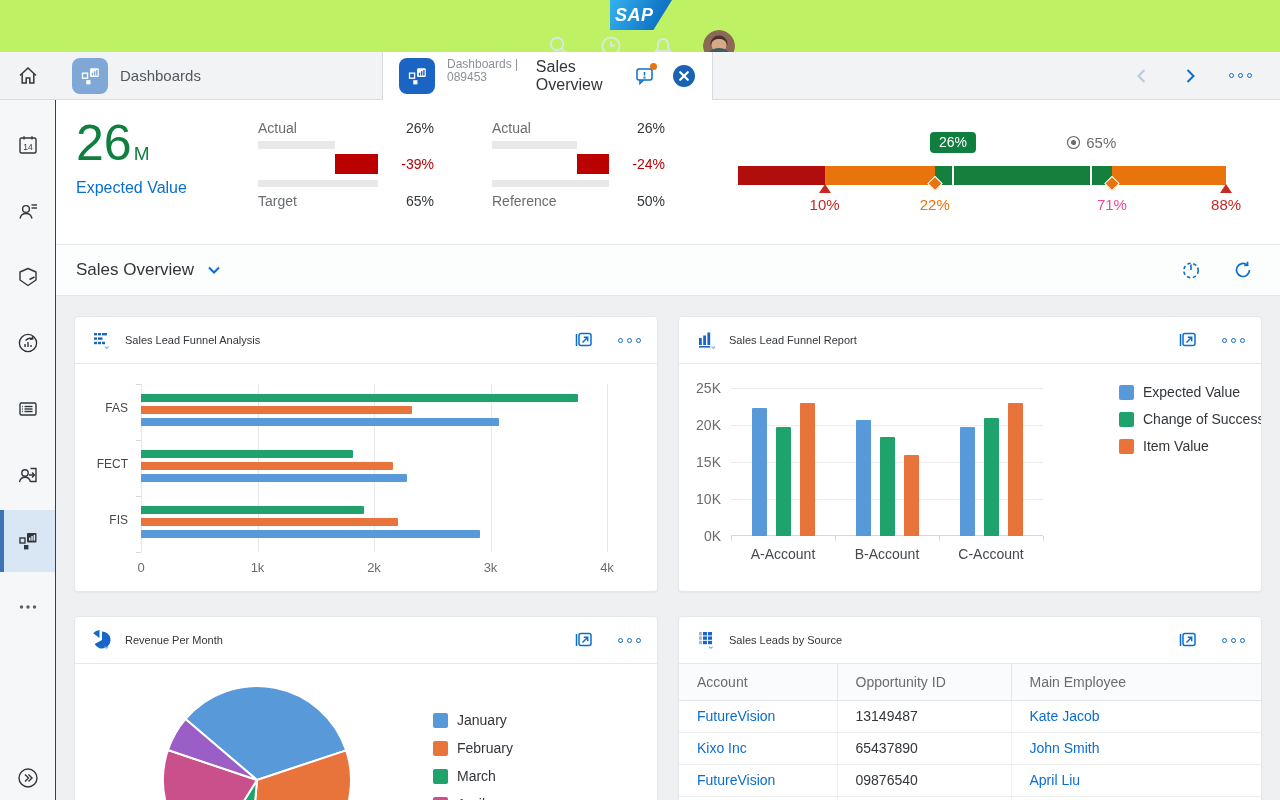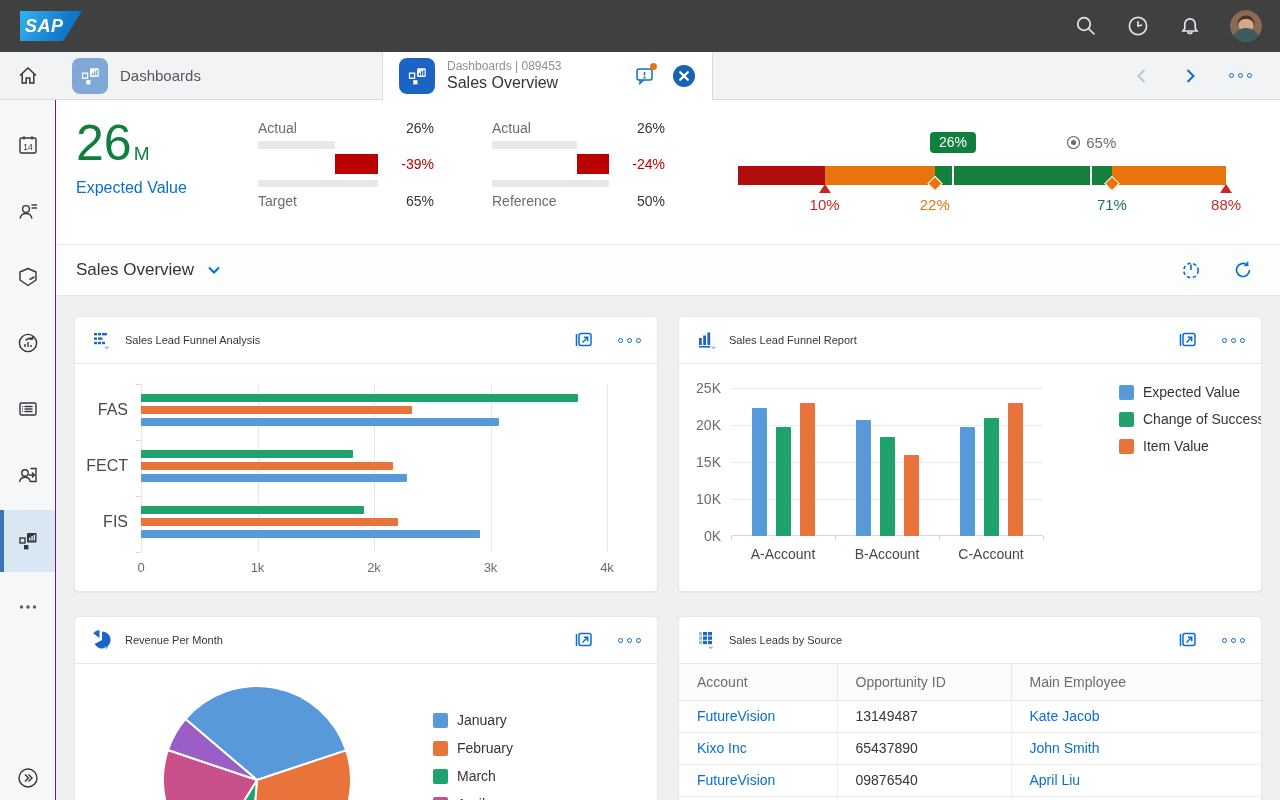--- a/index.html
+++ b/index.html
@@ -1,38 +1,38 @@
 <!DOCTYPE html>
 <html><head>
 <meta charset="utf-8">
 <style>
   * { margin:0; padding:0; box-sizing:border-box; }
   html,body { width:1280px; height:800px; overflow:hidden; }
   body { font-family:"Liberation Sans", sans-serif; background:#eef0f2; }
   .stage { position:relative; width:1280px; height:800px; overflow:hidden; background:#eef0f2; }
 
   
-  .shellbar { position:absolute; left:0; top:0; width:1280px; height:52px; background:#404040; display:flex; align-items:center; justify-content:space-between; padding:0 18px 0 20px; }
+  .shellbar { position:absolute; left:0; top:0; width:1280px; height:52px; background:#bef264; display:flex; align-items:center; justify-content:space-between; padding:0 18px 0 20px;flex-direction:column; }
   .sap-logo { position:relative; width:62px; height:30px; background:linear-gradient(115deg,#35b2ef 0%,#1278c8 70%,#0e66b4 100%); clip-path:polygon(0 0,100% 0,70% 100%,0 100%); display:flex; align-items:center; }
   .sap-logo span { color:#fff; font-weight:bold; font-style:italic; font-size:18px; letter-spacing:.5px; padding-left:5px; line-height:30px; }
   .shell-actions { display:flex; align-items:center; gap:28px; }
   .shell-ic { width:24px; height:24px; color:#dce5ee; display:block; }
   .avatar { width:32px; height:32px; border-radius:50%; overflow:hidden; display:block; }
 
   
   .tabstrip { position:absolute; left:0; top:52px; width:1280px; height:48px; background:#f2f3f5; border-bottom:1px solid #d9dadd; display:flex; align-items:stretch; }
   .home-btn { width:56px; display:flex; align-items:center; justify-content:center; color:#32363a; }
   .tab { display:flex; align-items:center; gap:12px; padding:0 16px; }
   .tab-dashboards { width:326px; }
   .tab-active { width:331px; background:#fff; border-left:1px solid #d9dadd; border-right:1px solid #d9dadd; position:relative; margin-bottom:-1px; z-index:2; justify-content:flex-start; }
   .tile-ic { width:36px; height:36px; border-radius:8px; display:flex; align-items:center; justify-content:center; flex:0 0 auto; }
   .tile-light { background:#7fa8d6; }
   .tile-dark  { background:#1b64c4; }
   .tab-label { font-size:15px; color:#51575c; }
-  .tab-2line { display:flex; flex-direction:column; line-height:1.15; flex:1 1 auto; }
+  .tab-2line { display:flex; flex-direction:row; line-height:1.15; flex:1 1 auto; }
   .tab-ctx { font-size:12px; color:#8b9196; }
   .tab-title { font-size:16px; color:#32363a; }
   .tab-acts { display:flex; align-items:center; gap:16px; margin-left:auto; }
   .strip-right { margin-left:auto; display:flex; align-items:center; gap:30px; padding-right:28px; }
 
   
   .sidebar { position:absolute; left:0; top:100px; width:56px; height:700px; background:#f6f7f8; border-right:1px solid #701a75; padding-top:14px; display:flex; flex-direction:column; align-items:stretch; }
   .side-item { height:62px; margin-bottom:4px; display:flex; align-items:center; justify-content:center; color:#32363a; position:relative; }
   .side-item.sel { background:#d9e6f3; }
   .side-item.sel::before { content:""; position:absolute; left:0; top:0; bottom:0; width:4px; background:#3a74b5; }
@@ -80,21 +80,21 @@
   .card-title { font-size:11px; color:#32363a; margin-left:12px; }
   .card-acts { margin-left:auto; display:flex; align-items:center; gap:24px; color:#0a6ed1; }
   .dots3 { display:flex; gap:4px; }
   .dots3 i { width:5px; height:5px; border:1.5px solid #0a6ed1; border-radius:50%; display:block; }
   .chart-area { position:relative; width:100%; height:228px; }
 
   
   .hb-plot { position:absolute; left:66px; top:20px; width:466px; height:168px; }
   .hb-grid { position:absolute; top:0; bottom:0; width:1px; background:#e6e7e9; }
   .hb-bar { position:absolute; height:8px; border-radius:0 1px 1px 0; }
-  .hb-cat { position:absolute; right:100%; padding-right:13px; width:60px; text-align:right; font-size:16px; color:#45494d; }
+  .hb-cat { position:absolute; right:100%; padding-right:13px; width:60px; text-align:right; font-size:12px; color:#45494d; }
   .hb-x { position:absolute; top:176px; transform:translateX(-50%); font-size:13px; color:#6a6d70; }
   .hb-ytick { position:absolute; left:-5px; width:5px; height:1px; background:#d8d9db; }
 
   
   .vb-plot { position:absolute; left:52px; top:24px; width:312px; height:148px; }
   .vb-grid { position:absolute; left:0; right:0; height:1px; background:#ececee; }
   .vb-base { position:absolute; left:0; right:0; bottom:0; height:1px; background:#d7d8da; }
   .vb-ylab { position:absolute; right:100%; padding-right:10px; transform:translateY(-50%); font-size:14px; color:#6a6d70; }
   .vb-bar { position:absolute; bottom:0; width:15px; border-radius:1px 1px 0 0; }
   .vb-cat { position:absolute; top:158px; transform:translateX(-50%); font-size:14px; color:#45494d; white-space:nowrap; }
@@ -351,21 +351,21 @@
             <circle cx="7.5" cy="7.5" r="6"></circle>
             <circle cx="7.5" cy="7.5" r="2" fill="#6a6d70"></circle>
           </svg>
           <span>65%</span>
         </div>
         <div class="sl-tri" style="left: 17.6%;"></div>
         <div class="sl-lab" style="left: 17.6%; color: rgb(196, 42, 33);">10%</div>
         <div class="sl-diamond" style="left: 40%;"></div>
         <div class="sl-lab" style="left: 40%; color: rgb(233, 115, 12);">22%</div>
         <div class="sl-diamond" style="left: 76%;"></div>
-        <div class="sl-lab" style="left: 76%; color: #0f766e;">71%</div>
+        <div class="sl-lab" style="left: 76%; color: #ec4899;">71%</div>
         <div class="sl-tri" style="left: 99.2%;"></div>
         <div class="sl-lab" style="left: 99.2%; color: rgb(196, 42, 33);">88%</div>
       </div>
   </div>
 
   <div class="section-row">
     <span class="section-title">Sales Overview</span>
     <span class="section-chevron">
         <svg width="16" height="16" viewBox="0 0 16 16" fill="none" stroke="currentColor" stroke-width="2">
           <polyline points="3,5.5 8,10.5 13,5.5"></polyline>

